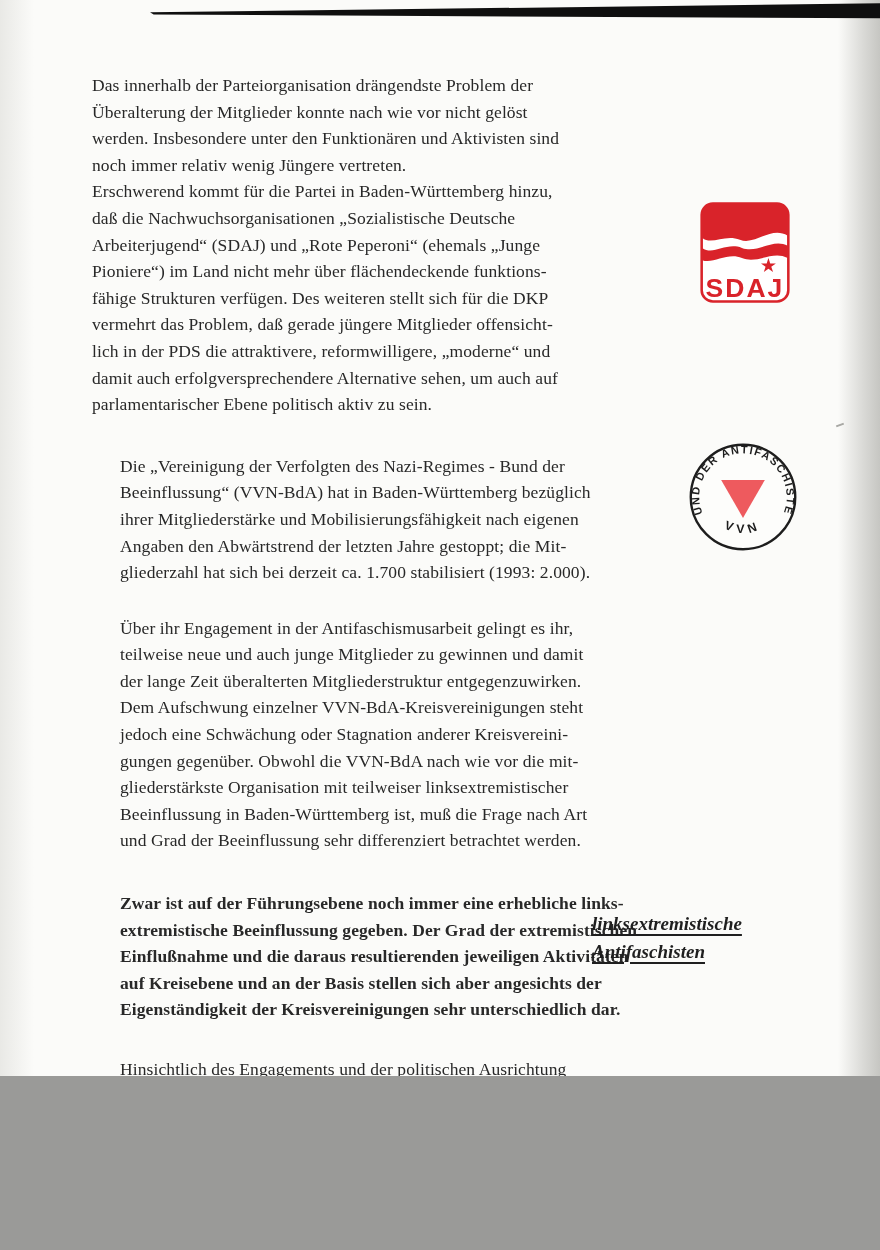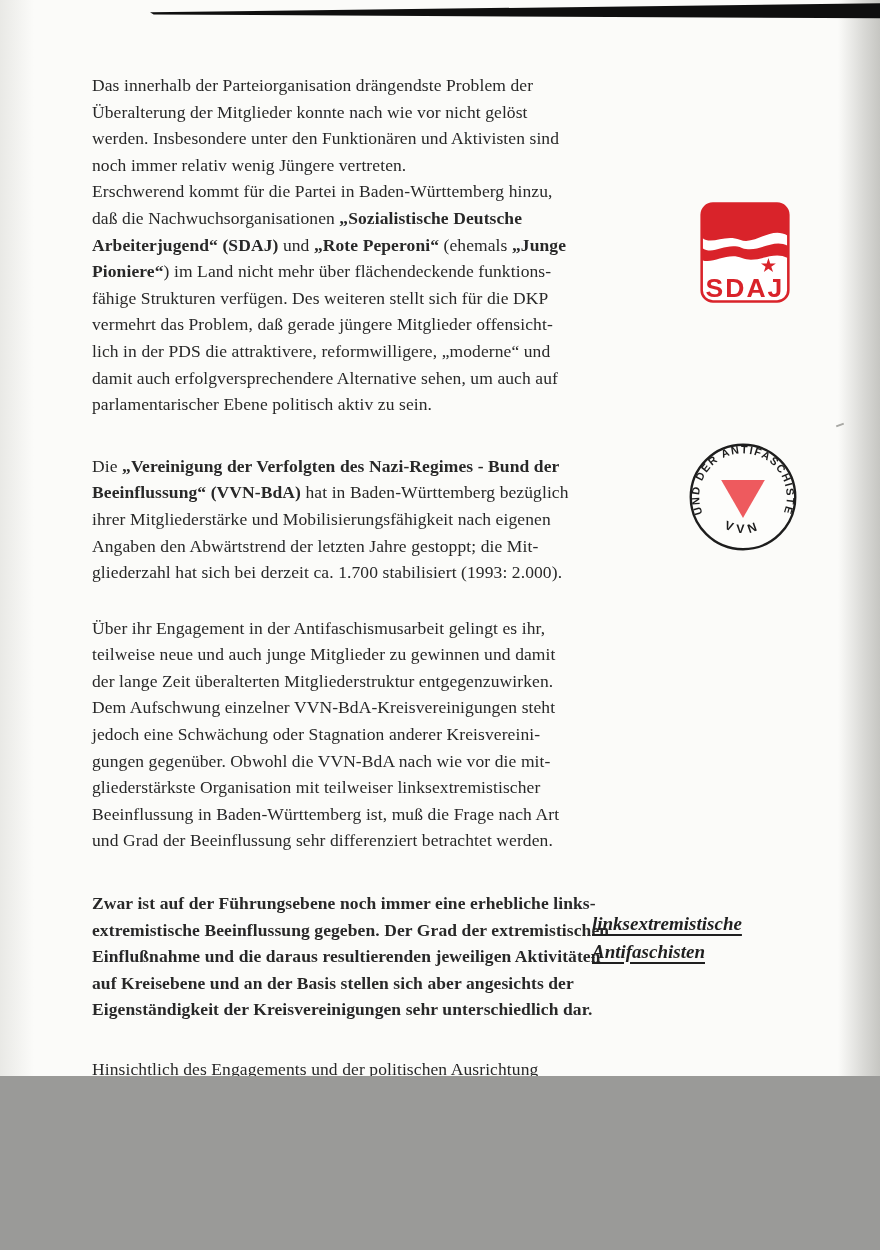--- a/index.html
+++ b/index.html
@@ -33,25 +33,25 @@
     position:absolute;left:120px;top:1245px;width:300px;height:2px;
     background:#d9d9d4;border-radius:1px;
   }
   
   .body-col{
     position:absolute;left:92px;top:72px;width:558px;
     font-size:17.5px;line-height:26.6px;
     letter-spacing:.1px;
   }
   .body-col p{margin:0;}
-  .body-col p + p{margin-top:35px;}
+  .body-col p + p{margin-top:35px;margin-left:28px;}
   .body-col p.g29{margin-top:29px;}
   .body-col p.g36{margin-top:36px;font-weight:bold;}
   .body-col p.g33{margin-top:33px;font-family:Liberation Serif, serif;}
-  .body-col b{font-weight:bold;}
+  .body-col b{font-weight:normal;}
   
   .margin-note{
     position:absolute;right:48px;top:910px;width:240px;
     text-align:left;
     font-style:italic;font-weight:bold;
     font-size:19px;line-height:27.5px;
     color:#1f1f1f;
   }
   .margin-note span{
     text-decoration:underline;

